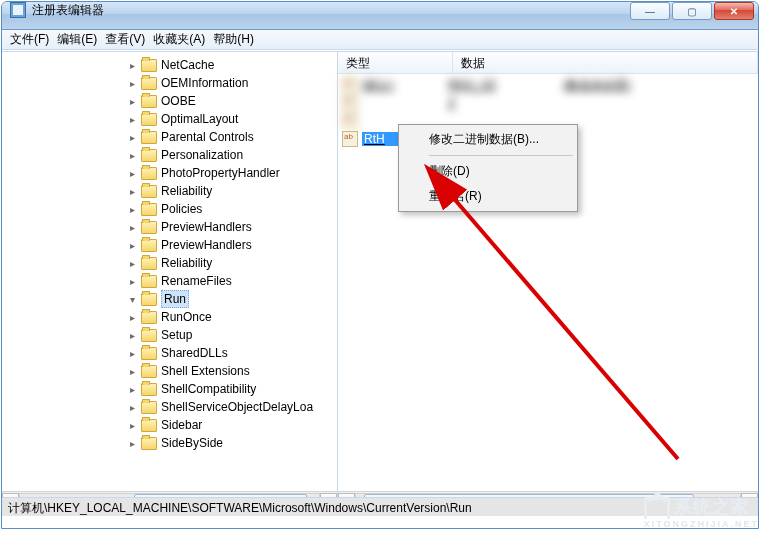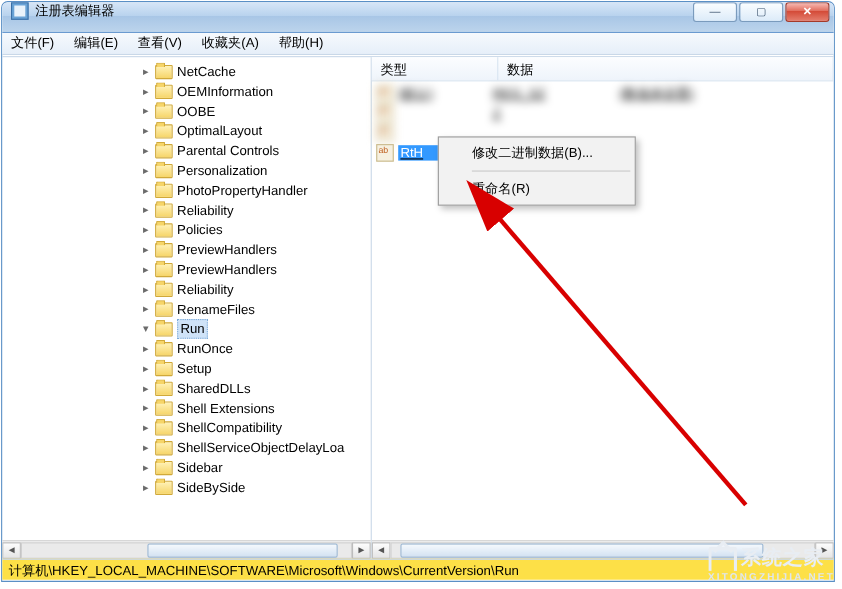--- a/index.html
+++ b/index.html
@@ -9,21 +9,21 @@
 
 .titlebar { height: 28px; background: linear-gradient(#d7e6f7, #b9d3ee 45%, #a8c6e6 46%, #bcd4ec); border-bottom: 1px solid #6a9ad0; display: flex; align-items: flex-start; padding: 0 4px; }
 .titlebar .ticon { width: 16px; height: 16px; margin: 0 4px; background: #6aa3d6; border: 1px solid #3a6fa6; position: relative; }
 .titlebar .ticon::after { content:""; position:absolute; inset:2px; background:#eaf3fb; }
 .titlebar .title { flex: 1; color: #000; font-size: 12px; padding-left: 2px; }
 .winbtns { display: flex; gap: 2px; }
 .winbtn { width: 28px; height: 18px; border: 1px solid #7a9bbd; border-radius: 3px; background: linear-gradient(#fafdff,#dcebf9); display:flex; align-items:center; justify-content:center; font-size:10px; color:#38506b; }
 .winbtn.long { width: 40px; }
 .winbtn.close { background: linear-gradient(#f7b9b2,#e06a5a 45%,#d44b38 46%,#e47e6e); border-color:#a33a2a; color:#fff; font-weight:bold; }
 
-.menubar { height: 20px; background: linear-gradient(#f6f9fd,#e6eff9); border-bottom: 1px solid #c9d8e8; display: flex; align-items: center; padding-left: 4px; gap: 10px; }
+.menubar { height: 20px; background: linear-gradient(#f6f9fd,#e6eff9); border-bottom: 1px solid #c9d8e8; display: flex; align-items: center; padding-left: 4px; gap: 0; }
 .menubar span { padding: 2px 4px; }
 
 .body { position: absolute; top: 49px; bottom: 20px; left: 0; right: 0; display: flex; border-top: 1px solid #c9d8e8; }
 
 .treepanel { width: 336px; position: relative; border-right: 1px solid #c9d8e8; display:flex; flex-direction:column; }
 .treeview { flex:1; overflow:hidden; position:relative; padding-top:4px; }
 .tree-row { height: 18px; display: flex; align-items: center; padding-left: 125px; white-space: nowrap; }
 .tree-row .exp { width: 11px; height: 11px; margin-right: 3px; display:inline-flex; align-items:center; justify-content:center; color:#6b6b6b; font-size:10px; }
 .tree-row .folder { width: 16px; height: 13px; margin-right: 4px; background: linear-gradient(#fff2b8,#f6d569); border:1px solid #d0a93a; border-radius:1px; position:relative; }
 .tree-row .folder::before { content:""; position:absolute; top:-3px; left:0; width:6px; height:3px; background:#f6d569; border:1px solid #d0a93a; border-bottom:none; border-radius:1px 1px 0 0; }
@@ -42,21 +42,21 @@
 .lrow .vicon::after { content:"ab"; position:absolute; left:1px; top:0; font-size:8px; color:#c06020; }
 .lrow.sel .nm { background:#3399ff; color:#fff; padding:0 2px; }
 .lrow .nm { width: 86px; overflow:hidden; }
 .lrow .ty { width: 115px; }
 .lrow .dt { flex:1; }
 
 .contextmenu { position:absolute; left:398px; top:124px; width:180px; background:#f2f2f2; border:1px solid #9a9a9a; box-shadow: 3px 3px 6px rgba(0,0,0,0.25); padding:2px; }
 .contextmenu .mi { padding:4px 8px 4px 28px; }
 .contextmenu .sep { height:1px; background:#c8c8c8; margin:3px 2px 3px 28px; }
 
-.statusbar { position:absolute; bottom:1px; left:0; right:0; height:19px; background:#fde047; border-top:1px solid #c9d8e8; padding:2px 6px; font-size:12px; }
+.statusbar { position:absolute; bottom:12px; left:0; right:0; height:19px; background:#e5e5e5; border-top:1px solid #c9d8e8; padding:2px 6px; font-size:12px; }
 
 .hscroll { height:17px; background:#f0f0f0; border-top:1px solid #d4d4d4; position:relative; display:flex; align-items:center; }
 .hscroll .arr { width:17px; height:15px; background: linear-gradient(#fdfdfd,#e5e5e5); border:1px solid #bcbcbc; display:flex; align-items:center; justify-content:center; font-size:9px; color:#555; }
 .hscroll .track { flex:1; height:15px; background:#eaeaea; border:1px solid #d0d0d0; position:relative; }
 .hscroll .thumb { position:absolute; top:0; bottom:0; background: linear-gradient(#f5f9fd,#d3e2f2); border:1px solid #9bb8d6; border-radius:2px; }
 
 .arrow-annot { position:absolute; pointer-events:none; }
 
 .watermark { position:absolute; right:6px; bottom:6px; color:#e8edf3; font-size:18px; font-weight:bold; pointer-events:none; letter-spacing:1px; }
 .watermark .sub { font-size:9px; display:block; letter-spacing:2px; color:#dfe6ee; }
@@ -253,20 +253,21 @@
   </div>
 
   <div class="statusbar">
     <span>计算机\HKEY_LOCAL_MACHINE\SOFTWARE\Microsoft\Windows\CurrentVersion\Run</span>
   </div>
 </div>
 
 <div class="contextmenu">
   <div class="mi">修改二进制数据(B)...</div>
   <div class="sep"></div>
+  <div class="mi">删除(D)</div>
   <div class="mi">重命名(R)</div>
 </div>
 
 <svg class="arrow-annot" width="765" height="535" style="left:0;top:0;">
   <defs>
       <marker id="ah" markerWidth="12" markerHeight="12" refX="2" refY="4" orient="auto">
         <path d="M0,0 L0,8 L12,4 Z" fill="#d80000"></path>
       </marker>
     </defs>
   <line x1="678" y1="459" x2="450" y2="194" stroke="#d80000" stroke-width="4" marker-end="url(#ah)"></line>

